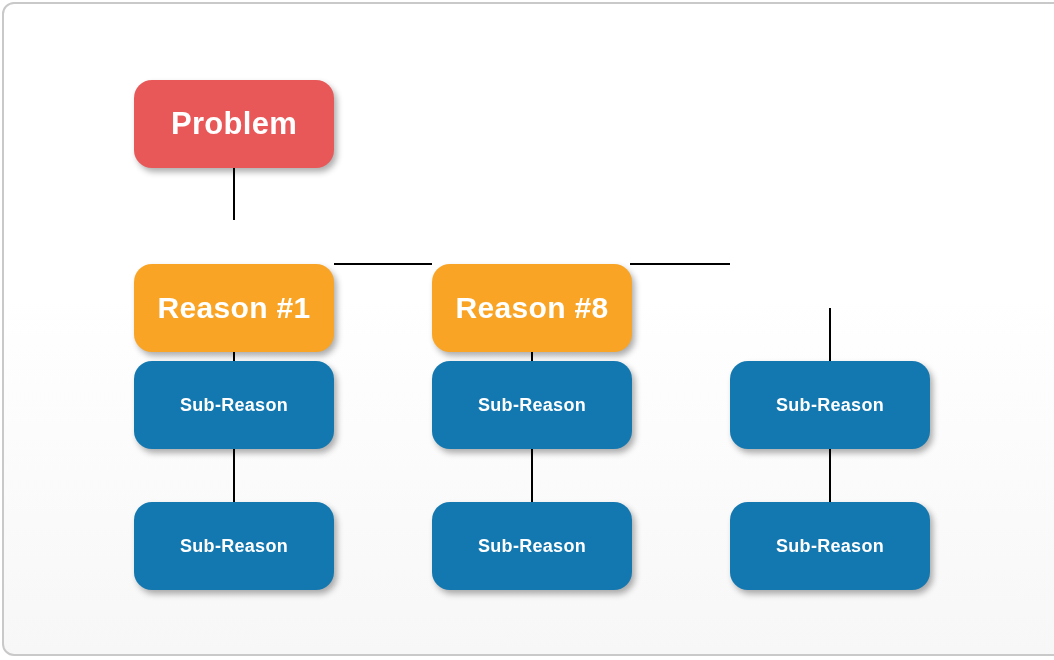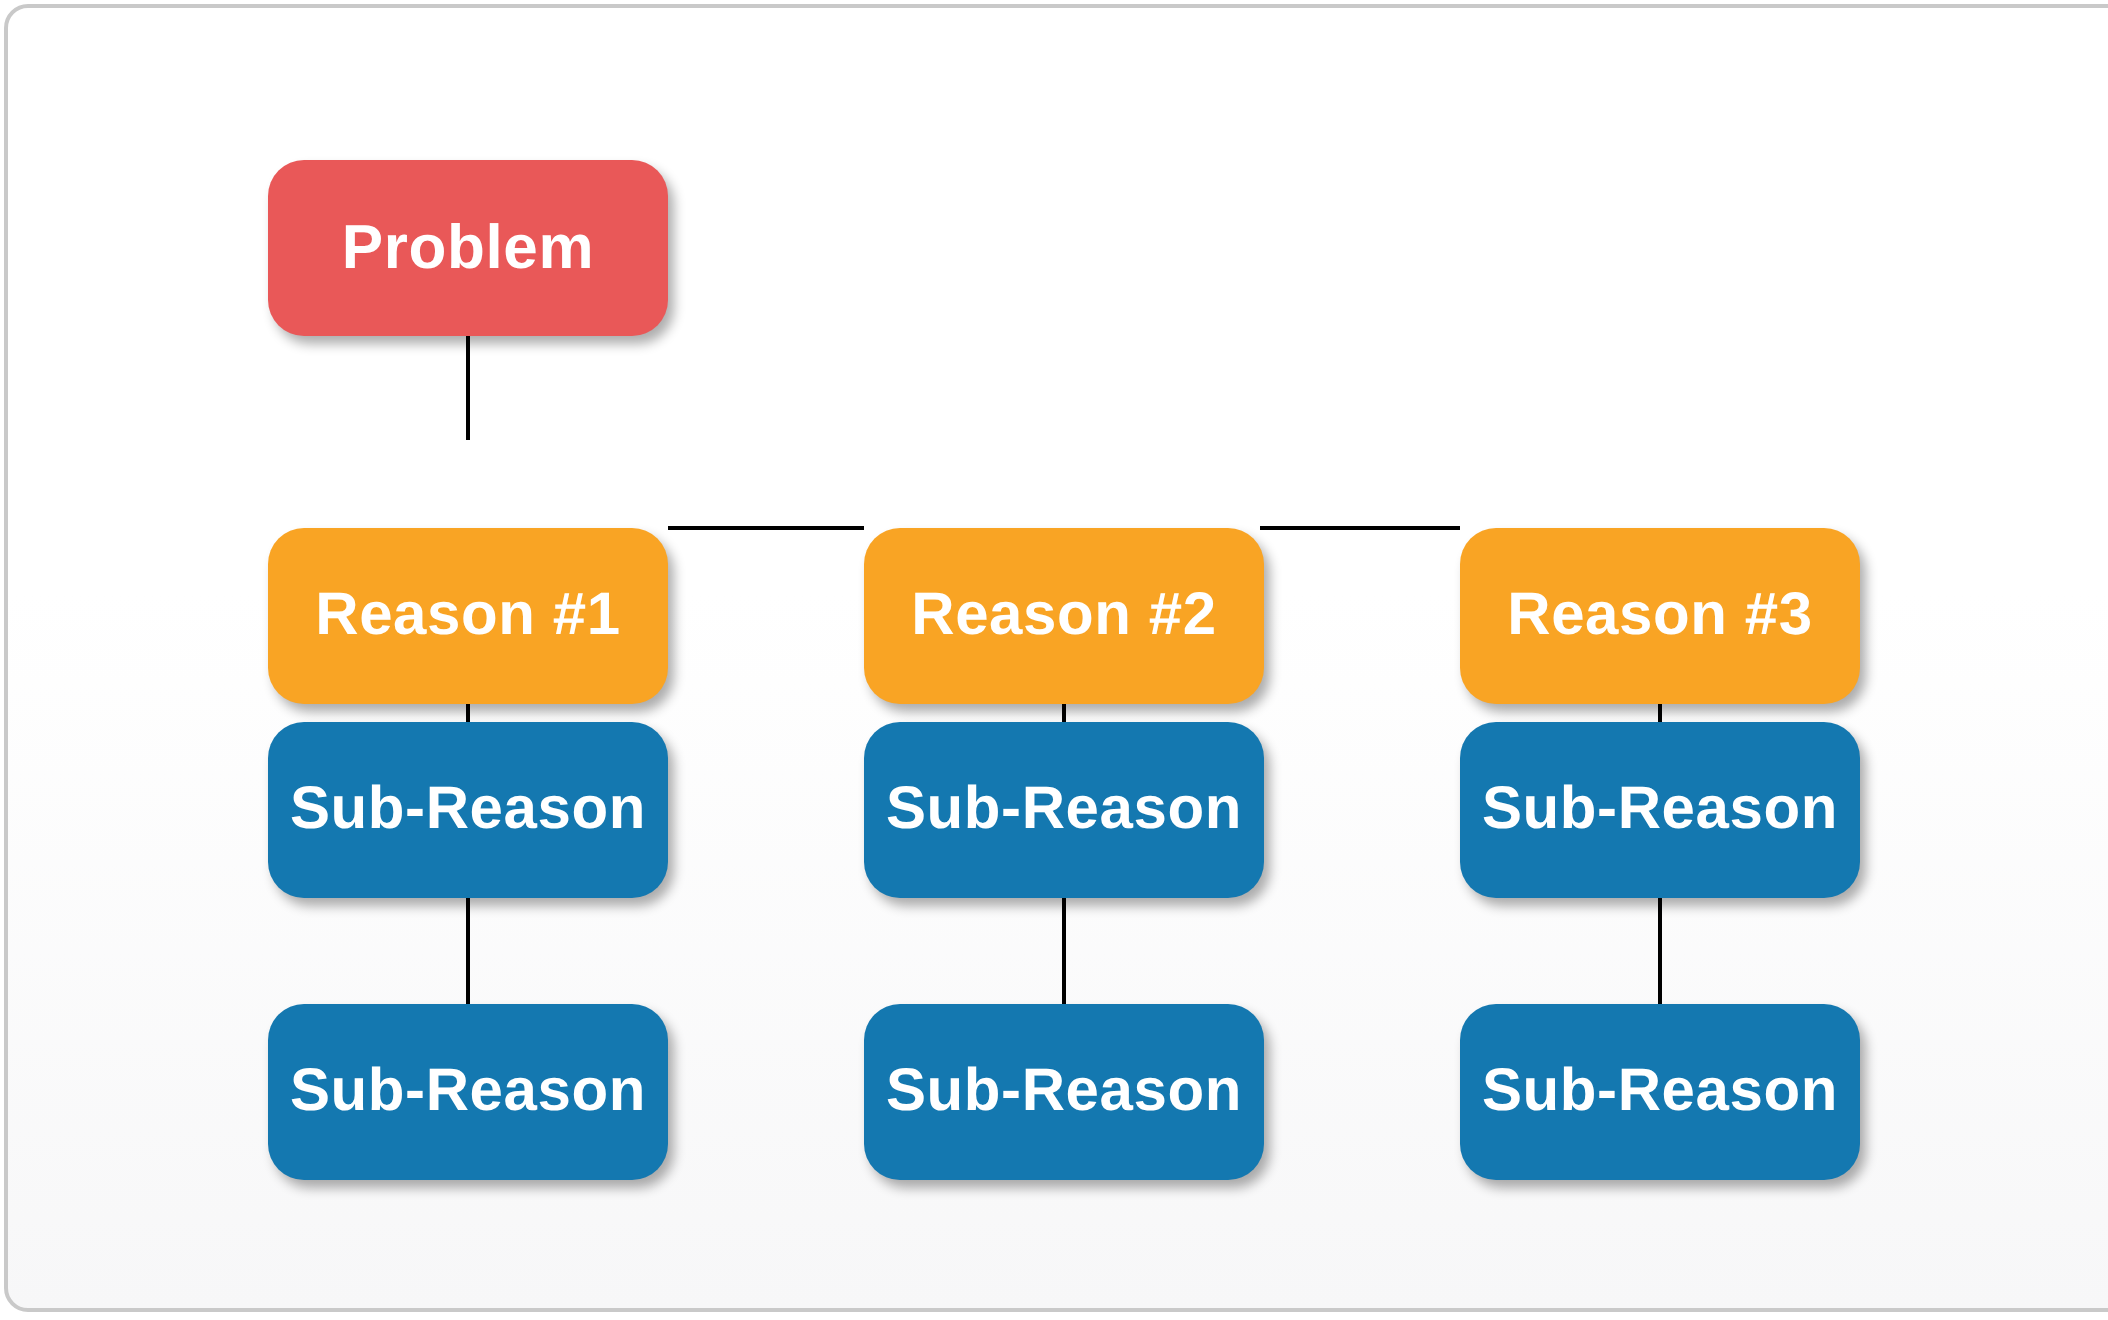--- a/index.html
+++ b/index.html
@@ -39,21 +39,21 @@
     background: var(--problem-box, #e95858);
     font-size: 31px;
   }
   .node.reason {
     background: var(--reason-box, #f9a424);
     font-size: 30px;
     margin-top: 44px;
   }
   .node.sub {
     background: var(--sub-reason-box, #1478b0);
-    font-size: 30px;
+    font-size: 18px;
   }
   .line {
     position: absolute;
     background: var(--connector, #000000);
   }
   .line.v { width: 2px; }
   .line.h { height: 2px; }
 </style>
 </head>
 <body>
@@ -70,22 +70,21 @@
 
   <div class="line v" style="left:825px; top:304px; height:53px"></div>
   <div class="line v" style="left:825px; top:445px; height:53px"></div>
 
   <div class="line h" style="left:330px; top:259px; width:98px"></div>
   <div class="line h" style="left:626px; top:259px; width:100px"></div>
 
   <div class="node problem" style="left:130px; top:76px">Problem</div>
 
   <div class="node reason" style="left:130px; top:216px">Reason #1</div>
-  <div class="node reason" style="left:428px; top:216px">Reason #2</div>
-  <div class="node reason" style="left:726px; top:216px">Reason #3</div>
+  <div class="node reason" style="left:428px; top:216px">Reason #8</div>
 
   <div class="node sub" style="left:130px; top:357px">Sub-Reason</div>
   <div class="node sub" style="left:428px; top:357px">Sub-Reason</div>
   <div class="node sub" style="left:726px; top:357px">Sub-Reason</div>
 
   <div class="node sub" style="left:130px; top:498px">Sub-Reason</div>
   <div class="node sub" style="left:428px; top:498px">Sub-Reason</div>
   <div class="node sub" style="left:726px; top:498px">Sub-Reason</div>
 
 </div>

